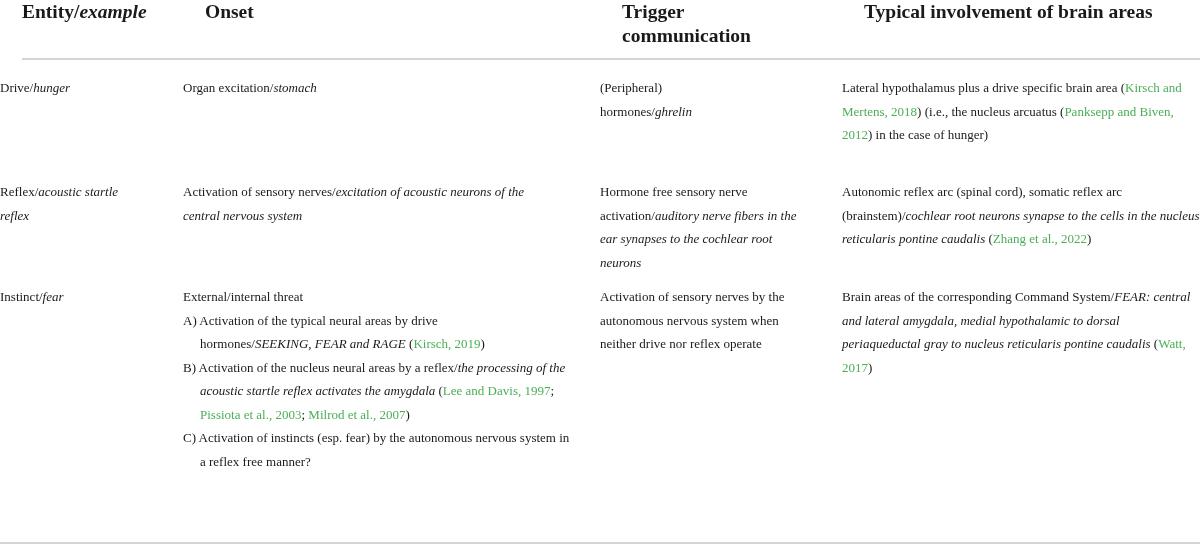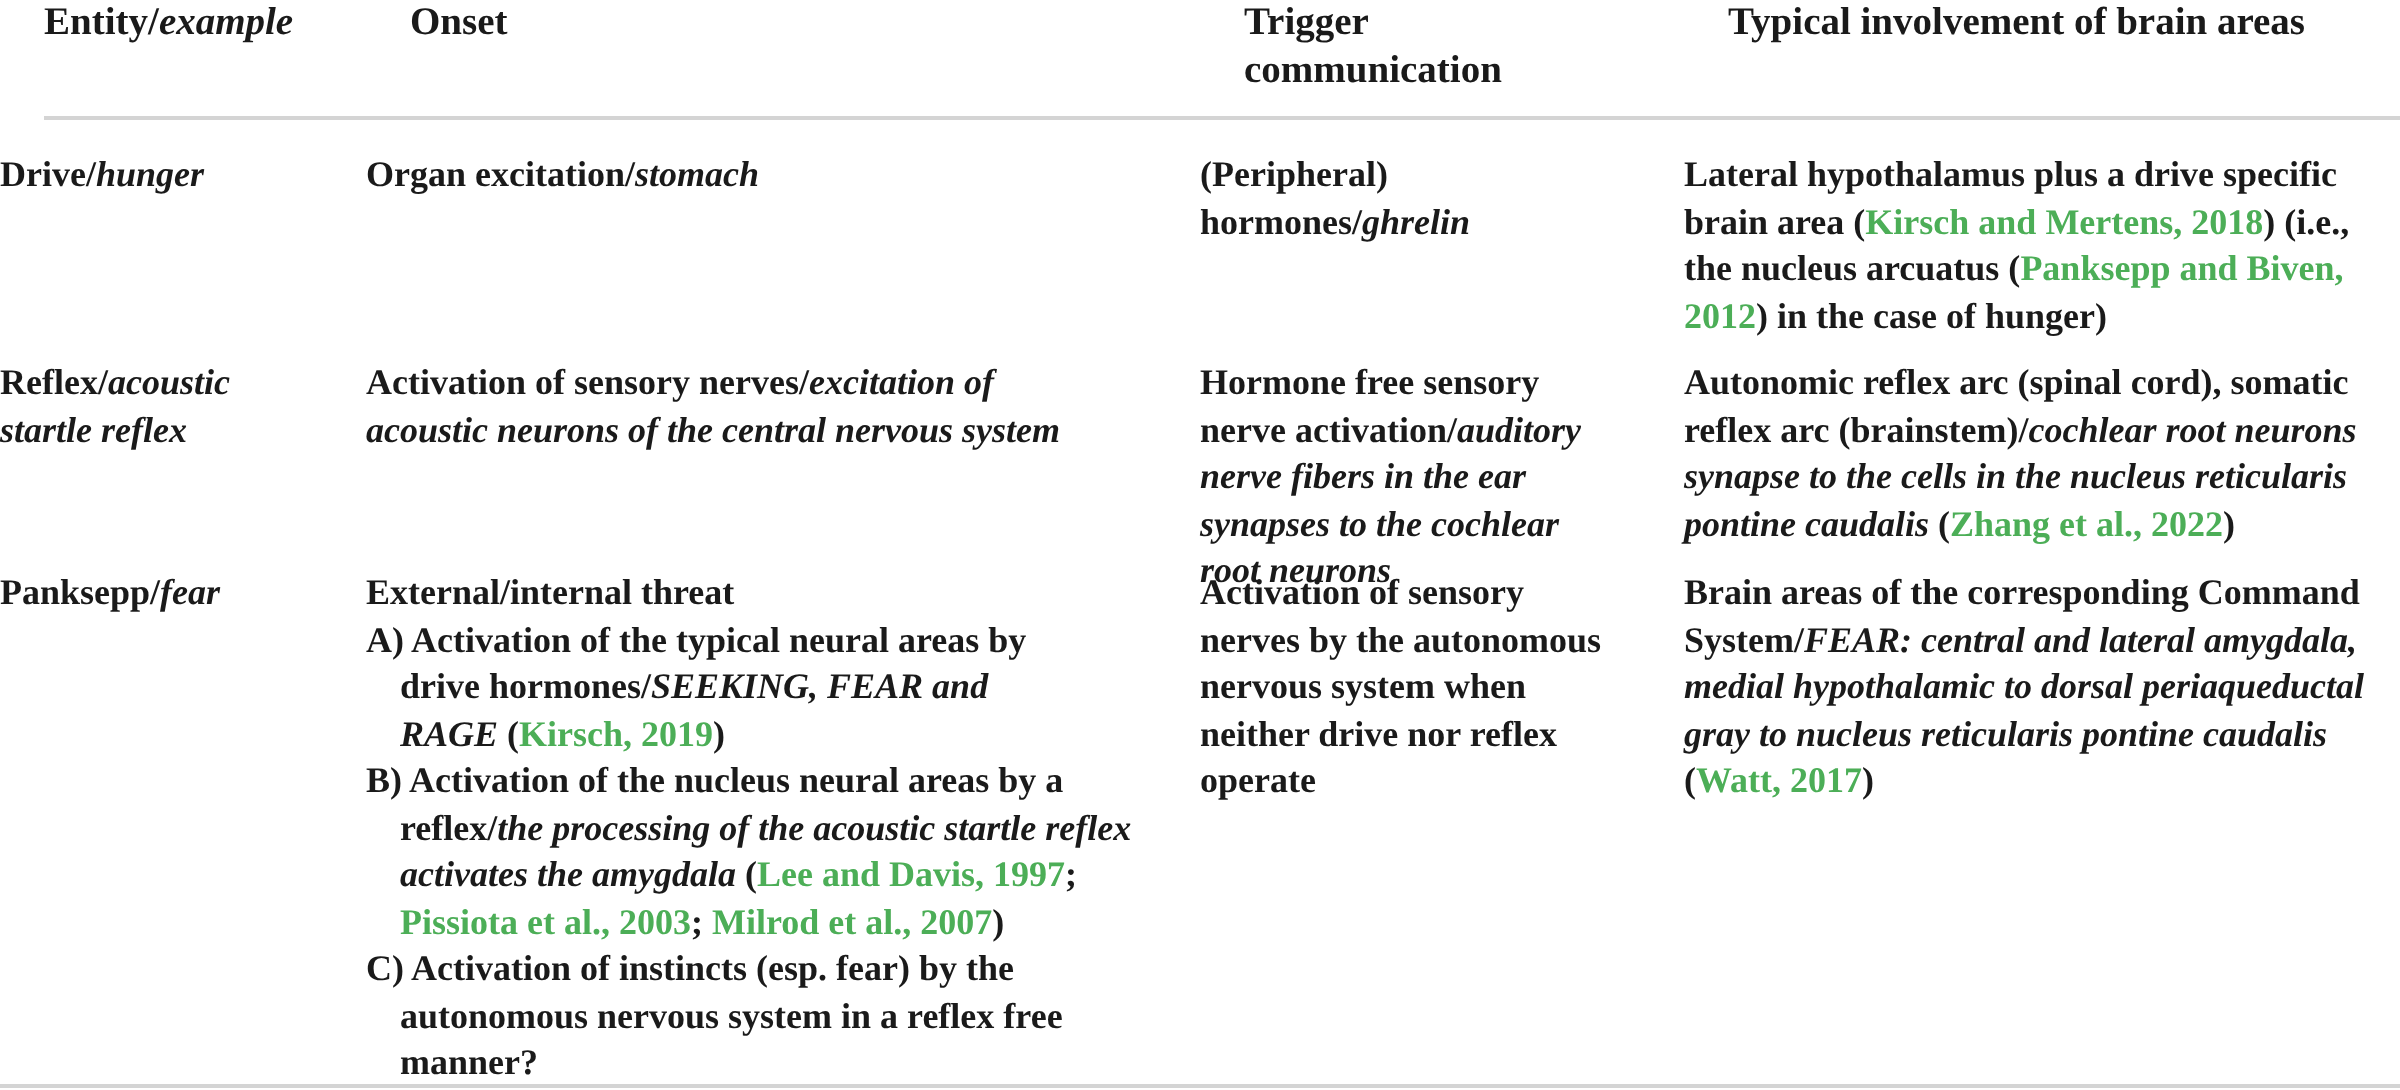--- a/index.html
+++ b/index.html
@@ -2,21 +2,21 @@
 <html><head>
 <meta charset="utf-8">
 <style>
   html, body { margin: 0; padding: 0; background: #ffffff; }
   body { width: 1200px; height: 545px; overflow: hidden; position: relative;
          font-family: "Liberation Serif", "DejaVu Serif", serif; color: #1a1a1a; }
   .tbl { position: absolute; left: 0; top: 0; width: 1200px; padding-left: 22px; }
   .hdr { position: relative; height: 58px; border-bottom: 2px solid #d4d4d4; }
   .hcell { position: absolute; top: 0; font-weight: bold; font-size: 19.5px; line-height: 24px; }
   .row { position: relative; }
-  .cell { position: absolute; top: 0; font-size: 18px; line-height: 23.5px; font-weight: bold; }
+  .cell { position: absolute; top: 0; font-size: 13px; line-height: 23.5px; }
   .c1 { left: 0; width: 170px; }
   .c2 { left: 183px; width: 395px; }
   .c3 { left: 600px; width: 225px; }
   .c4 { left: 842px; width: 358px; }
   .it { font-style: italic; }
   .cite { color: #4cae57; }
   .list { margin: 0; padding: 0; list-style: none; }
   .list li { padding-left: 17px; text-indent: -17px; }
   .bottom-rule { position: absolute; left: 0; top: 542px; width: 1200px; height: 2px; background: #d4d4d4; }
 </style>
@@ -39,21 +39,21 @@
   </div>
 
   <div class="row" style="position:absolute; top:180px; left:0; width:1200px;">
     <div class="cell c1" style="width:120px"><span>Reflex/</span><span class="it">acoustic startle reflex</span></div>
     <div class="cell c2" style="width:365px"><span>Activation of sensory nerves/</span><span class="it">excitation of acoustic neurons of the central nervous system</span></div>
     <div class="cell c3" style="width:205px"><span>Hormone free sensory nerve activation/</span><span class="it">auditory nerve fibers in the ear synapses to the cochlear root neurons</span></div>
     <div class="cell c4"><span>Autonomic reflex arc (spinal cord), somatic reflex arc (brainstem)/</span><span class="it">cochlear root neurons synapse to the cells in the nucleus reticularis pontine caudalis</span><span> (</span><span class="cite">Zhang et al., 2022</span><span>)</span></div>
   </div>
 
   <div class="row" style="position:absolute; top:285px; left:0; width:1200px;">
-    <div class="cell c1"><span>Panksepp/</span><span class="it">fear</span></div>
+    <div class="cell c1"><span>Instinct/</span><span class="it">fear</span></div>
     <div class="cell c2" style="width:390px">
       <div>External/internal threat</div>
       <ul class="list">
         <li style="width:340px"><span>A) Activation of the typical neural areas by drive hormones/</span><span class="it">SEEKING, FEAR and RAGE</span><span> (</span><span class="cite">Kirsch, 2019</span><span>)</span></li>
         <li><span>B) Activation of the nucleus neural areas by a reflex/</span><span class="it">the processing of the acoustic startle reflex activates the amygdala</span><span> (</span><span class="cite">Lee and Davis, 1997</span><span>; </span><span class="cite">Pissiota et al., 2003</span><span>; </span><span class="cite">Milrod et al., 2007</span><span>)</span></li>
         <li><span>C) Activation of instincts (esp. fear) by the autonomous nervous system in a reflex free manner?</span></li>
       </ul>
     </div>
     <div class="cell c3" style="width:205px"><span>Activation of sensory nerves by the autonomous nervous system when neither drive nor reflex operate</span></div>
     <div class="cell c4"><span>Brain areas of the corresponding Command System/</span><span class="it">FEAR</span><span class="it">: central and lateral amygdala, medial hypothalamic to dorsal periaqueductal gray to nucleus reticularis pontine caudalis</span><span> (</span><span class="cite">Watt, 2017</span><span>)</span></div>

